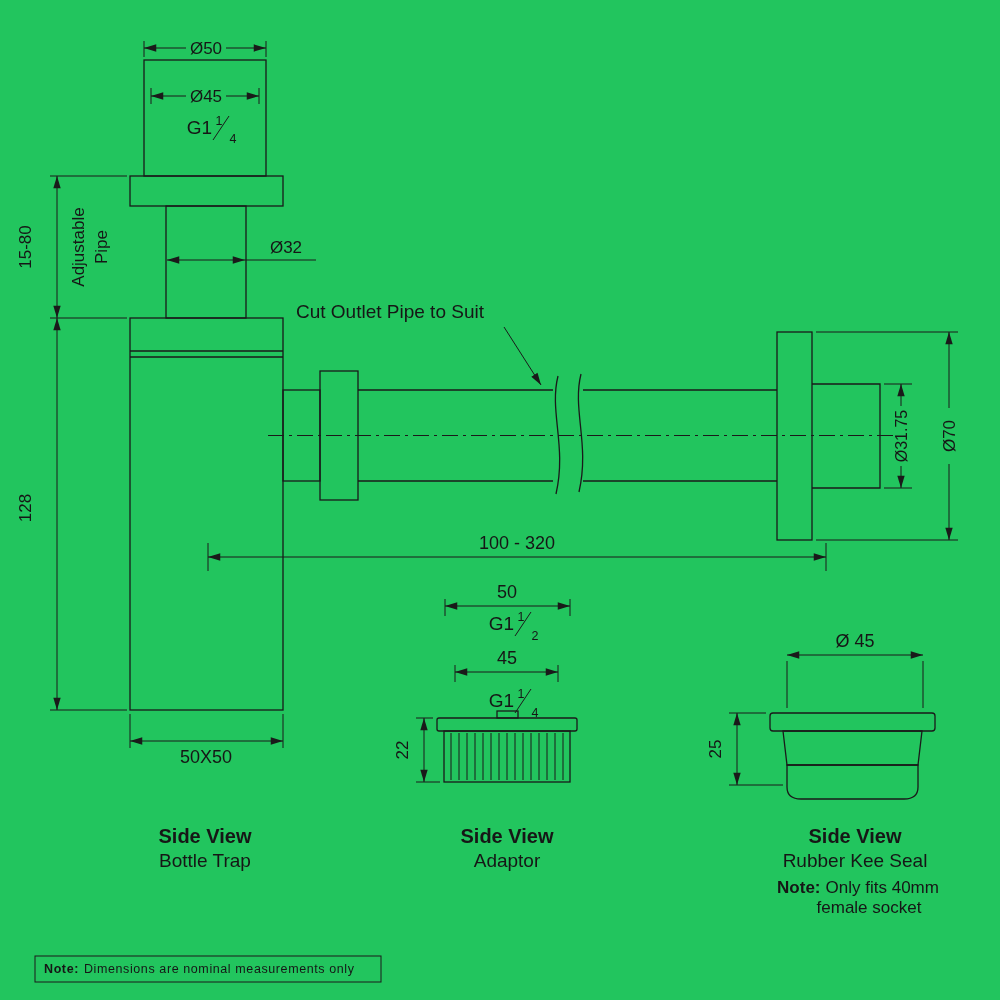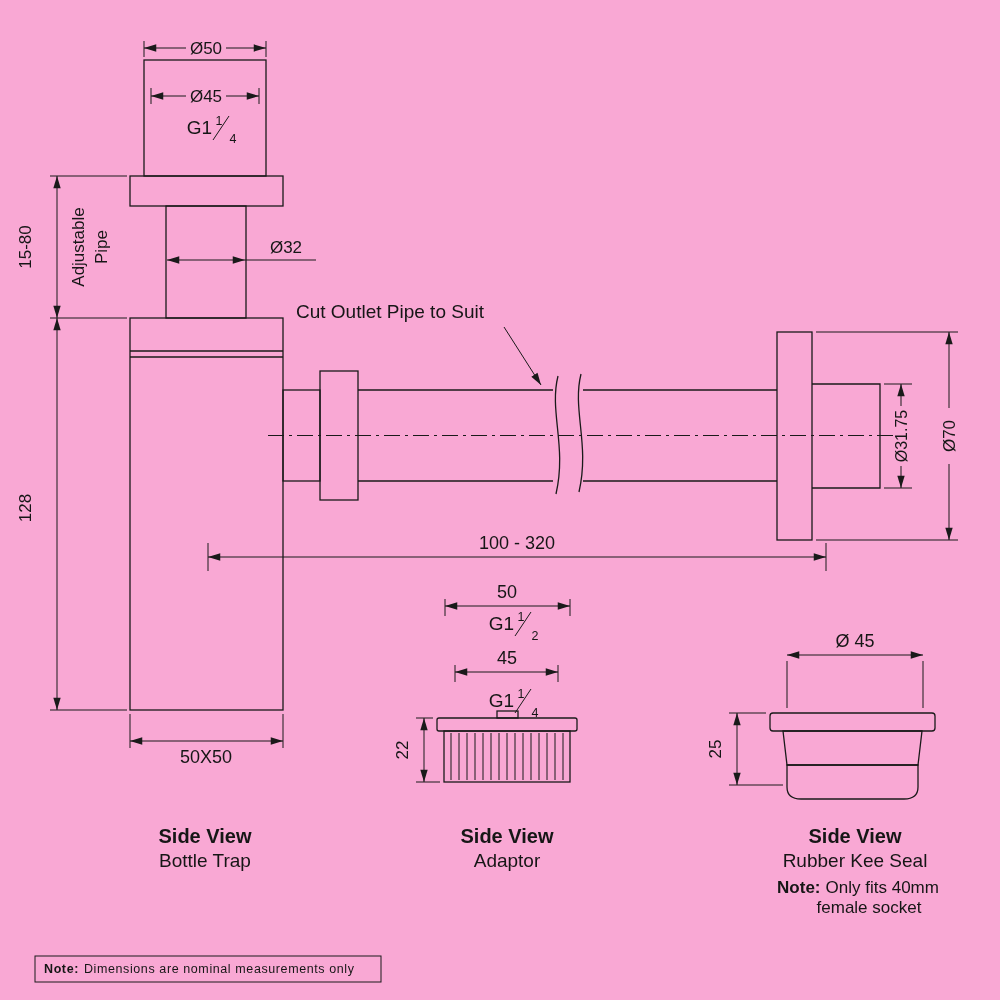--- a/index.html
+++ b/index.html
@@ -1,16 +1,16 @@
 <!DOCTYPE html>
 <html><head>
 <meta charset="utf-8">
 <style>
   html,body{margin:0;padding:0;background:#ffffff;}
-  .stage{width:1000px;height:1000px;position:relative;background:#f9a8d4;}
+  .stage{width:1000px;height:1000px;position:relative;background:#22c55e;}
   svg{display:block;}
   .obj{fill:none;stroke:#1a1a1a;stroke-width:1.3;}
   .dim{fill:none;stroke:#1a1a1a;stroke-width:1;}
   .cl{fill:none;stroke:#1a1a1a;stroke-width:1;stroke-dasharray:16 5 3 5;}
   text{fill:#161616;font-family:"Liberation Sans",sans-serif;font-size:17px;}
   .t16{font-size:16px;}
   .t18{font-size:18px;}
   .t19{font-size:19px;}
   .frac{font-size:12.5px;}
   .cap-title{font-size:20px;font-weight:bold;}

